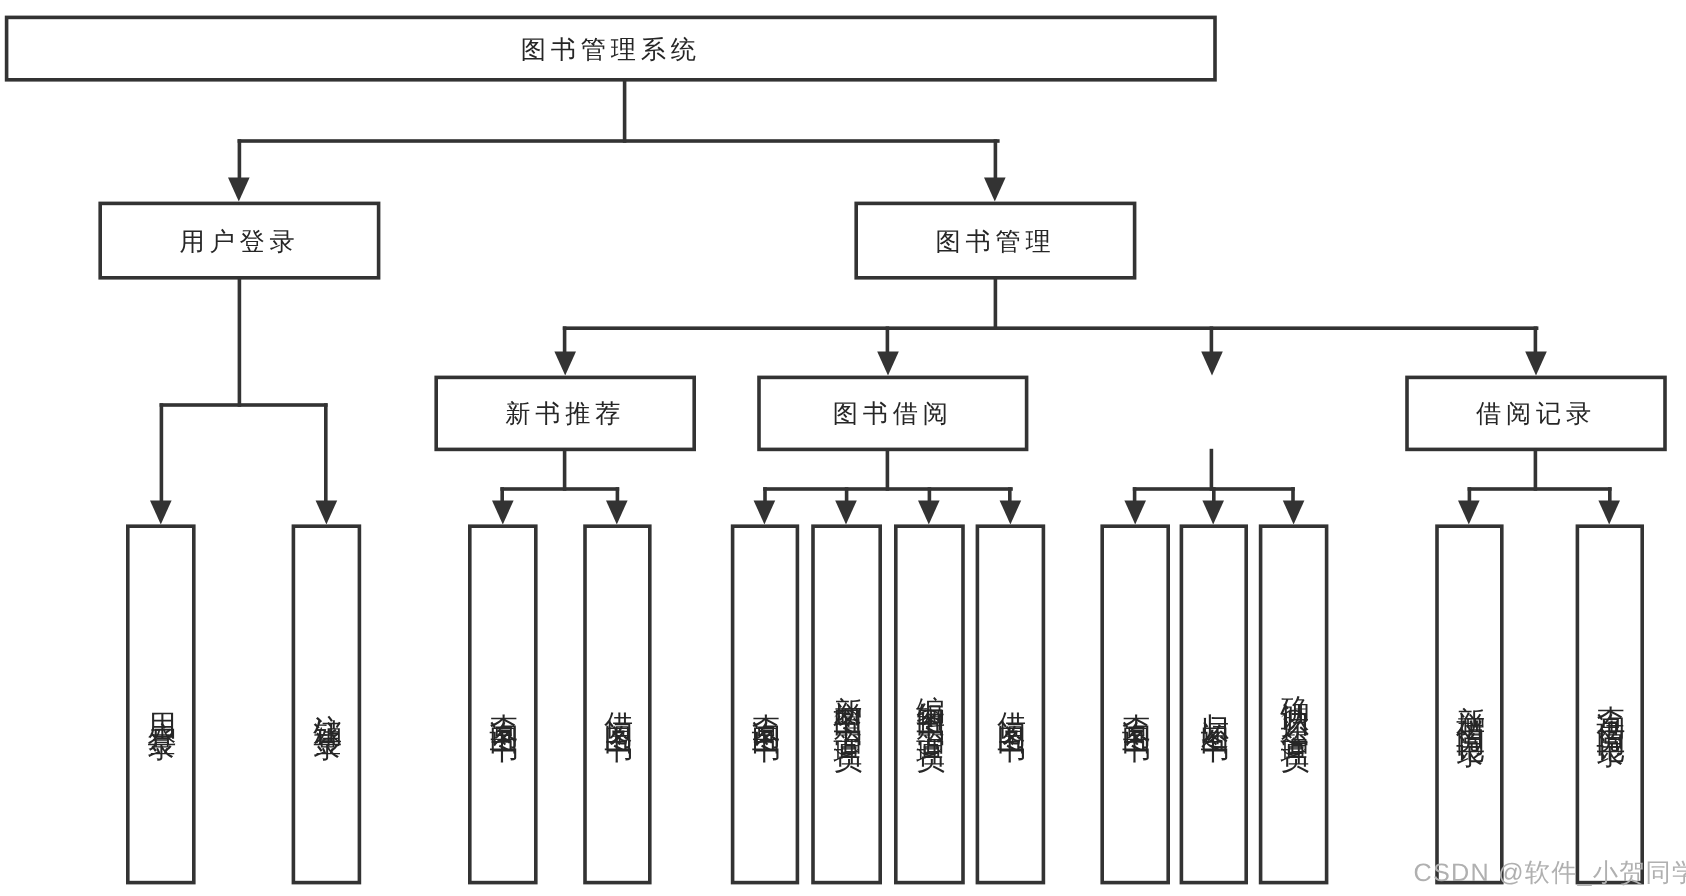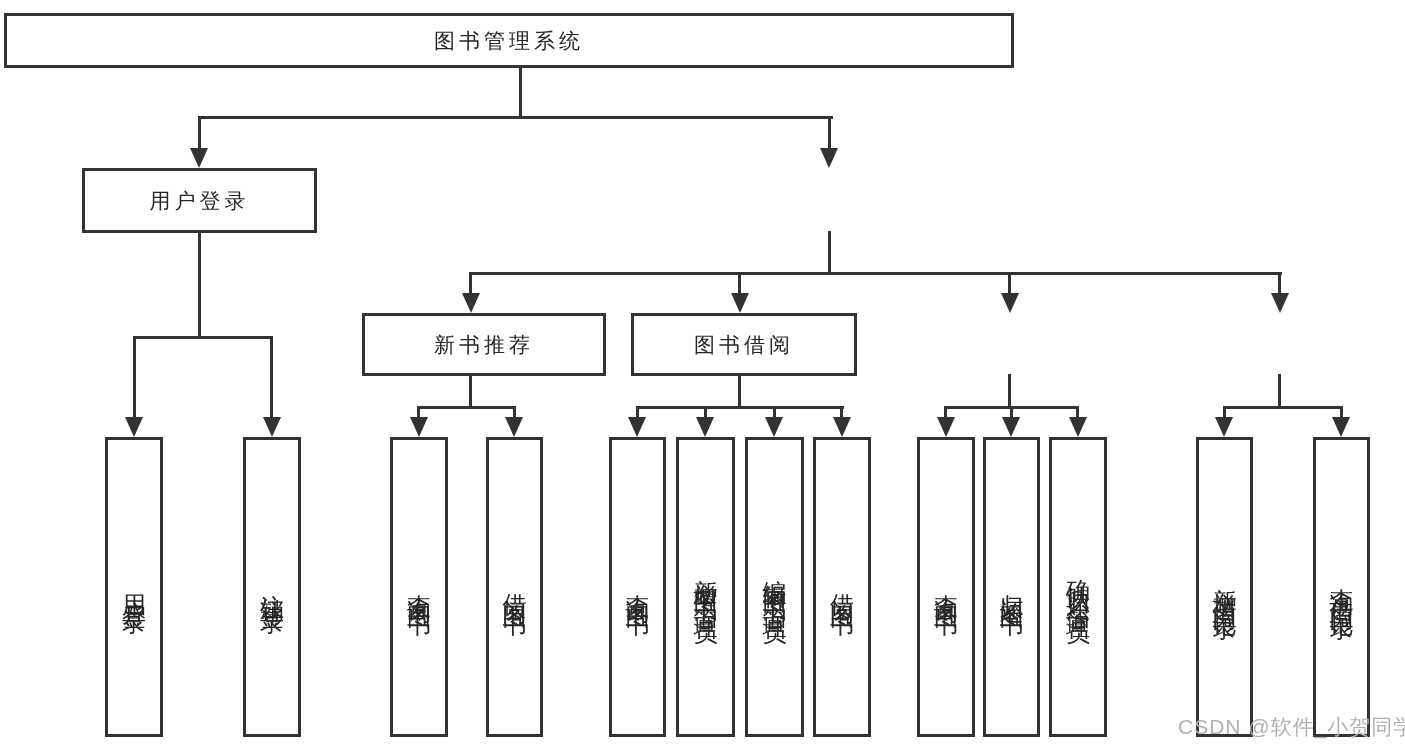--- a/index.html
+++ b/index.html
@@ -38,41 +38,43 @@
   <div class="box" style="left:4px;top:13px;width:1010px;height:55px">图书管理系统</div>
 
   <div class="vl" style="left:519px;top:66px;height:53px"></div>
   <div class="hl" style="left:198px;top:116px;width:635px"></div>
   <div class="vl" style="left:198px;top:116px;height:36px"></div>
   <div class="vl" style="left:828px;top:116px;height:36px"></div>
   <div class="arrow" style="left:190px;top:148px"></div>
   <div class="arrow" style="left:820px;top:148px"></div>
 
   <div class="box" style="left:82px;top:168px;width:235px;height:65px">用户登录</div>
+  <div class="box" style="left:712px;top:168px;width:235px;height:65px">图书管理</div>
 
   <div class="vl" style="left:198px;top:231px;height:108px"></div>
   <div class="hl" style="left:133px;top:336px;width:140px"></div>
   <div class="vl" style="left:133px;top:336px;height:84px"></div>
   <div class="vl" style="left:270px;top:336px;height:84px"></div>
   <div class="arrow" style="left:125px;top:417px"></div>
   <div class="arrow" style="left:263px;top:417px"></div>
 
   <div class="vl" style="left:828px;top:231px;height:44px"></div>
   <div class="hl" style="left:469px;top:272px;width:813px"></div>
   <div class="vl" style="left:469px;top:272px;height:24px"></div>
   <div class="vl" style="left:738px;top:272px;height:24px"></div>
   <div class="vl" style="left:1008px;top:272px;height:24px"></div>
   <div class="vl" style="left:1278px;top:272px;height:24px"></div>
   <div class="arrow" style="left:462px;top:293px"></div>
   <div class="arrow" style="left:731px;top:293px"></div>
   <div class="arrow" style="left:1001px;top:293px"></div>
   <div class="arrow" style="left:1271px;top:293px"></div>
 
-  <div class="box" style="left:362px;top:313px;width:244px;height:63px">新书推荐</div>
+  <div class="box" style="left:362px;top:313px;width:218px;height:63px">新书推荐</div>
   <div class="box" style="left:631px;top:313px;width:226px;height:63px">图书借阅</div>
+  <div class="box" style="left:1171px;top:313px;width:218px;height:63px">借阅记录</div>
 
   <div class="vl" style="left:469px;top:374px;height:35px"></div>
   <div class="hl" style="left:417px;top:406px;width:99px"></div>
   <div class="vl" style="left:417px;top:406px;height:14px"></div>
   <div class="vl" style="left:513px;top:406px;height:14px"></div>
   <div class="arrow" style="left:410px;top:417px"></div>
   <div class="arrow" style="left:505px;top:417px"></div>
 
   <div class="vl" style="left:738px;top:374px;height:35px"></div>
   <div class="hl" style="left:636px;top:406px;width:208px"></div>

